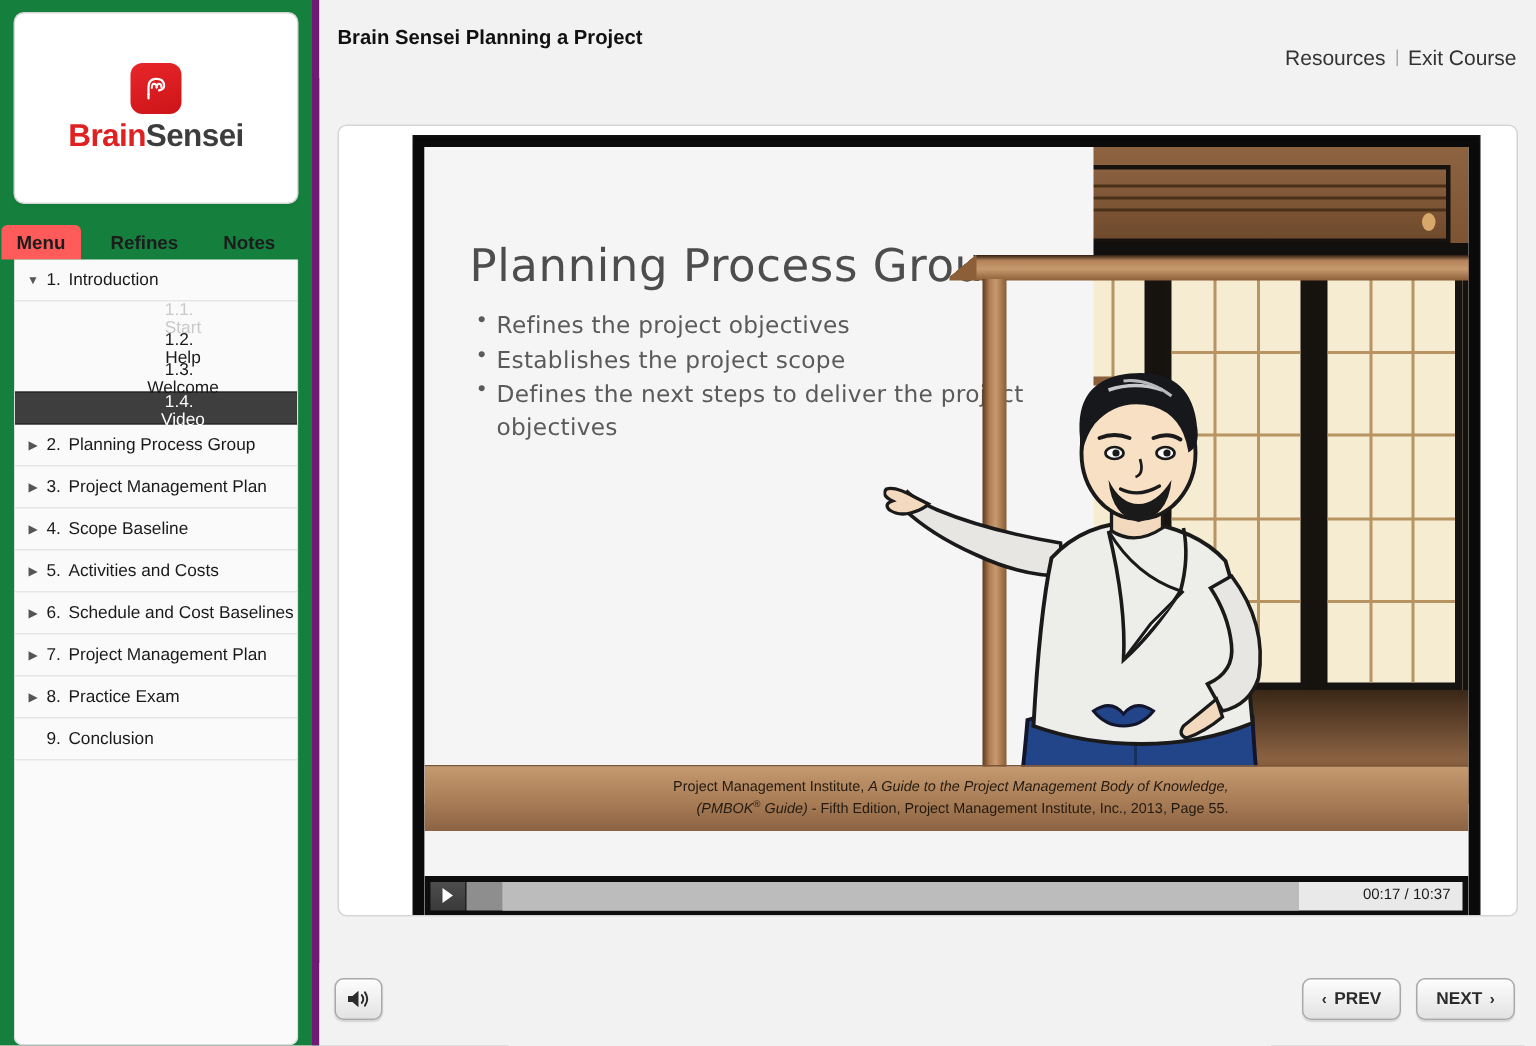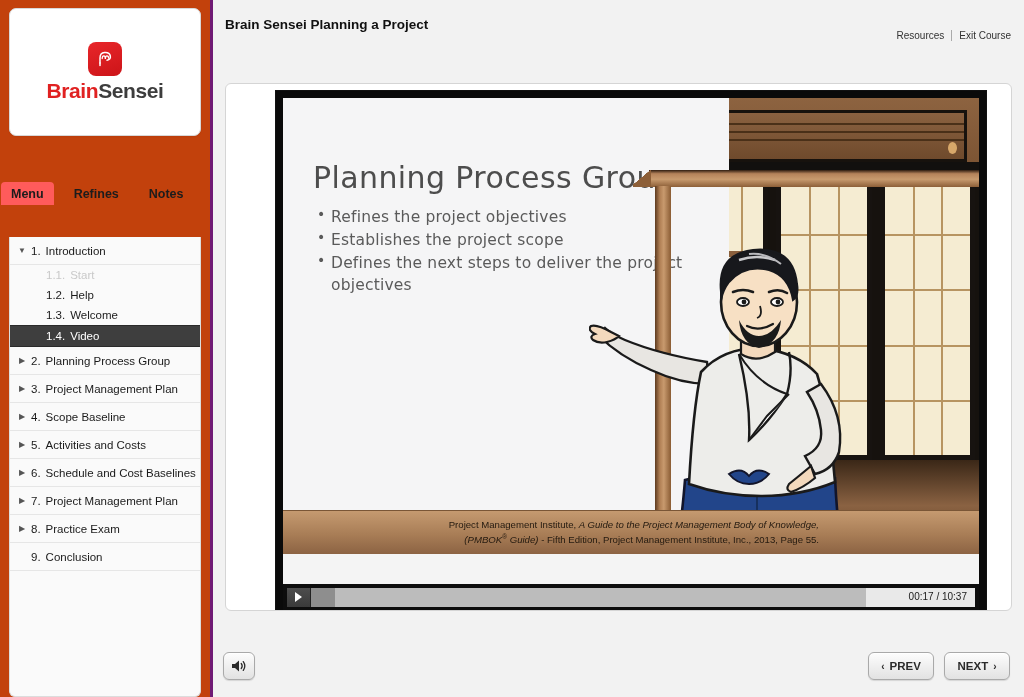--- a/index.html
+++ b/index.html
@@ -14,25 +14,24 @@
     position: relative;
     width: 1024px; height: 697px;
     background: #f2f2f2;
     display: flex;
   }
 
   
   .sidebar {
     position: relative;
     width: 213px; height: 697px;
-    background: #c2410c;
-    border-right: 3px solid #701a75;
+    background: #15803d;
+    border-right: 5px solid #701a75;
     display: flex; flex-direction: column;
     flex: 0 0 213px;
-    gap: 32px;
   }
   .logo-card {
     margin: 8px 9px 0 9px;
     height: 128px;
     background: #ffffff;
     border: 1px solid #d8d8d8;
     border-radius: 7px;
     display: flex; flex-direction: column;
     align-items: center; justify-content: center;
     box-shadow: 0 1px 2px rgba(0,0,0,0.05);
@@ -89,20 +88,21 @@
     border-bottom: 1px solid #e6e6e6;
     cursor: pointer;
     padding-left: 6px;
     white-space: nowrap;
   }
   .nav-item.child {
     border-bottom: none;
     padding-left: 36px;
     height: 20px;
     font-size: 11.5px;
+    flex-direction: column;
   }
   .nav-item.child.disabled { color: #c9c9c9; cursor: default; }
   .nav-item.child.selected {
     background: #3e3e3e; color: #ffffff;
     border-top: 1px solid #2a2a2a;
     border-bottom: 1px solid #2a2a2a;
     height: 22px;
   }
   .caret {
     width: 12px; display: inline-block;
@@ -126,21 +126,21 @@
     flex: 0 0 52px;
     background: #f2f2f2;
   }
   .course-title {
     position: absolute; left: 12px; top: 17px;
     font-size: 13.5px; font-weight: bold; color: #111;
   }
   .top-links {
     position: absolute; right: 13px; top: 30px;
     display: flex; align-items: center;
-    font-size: 10px; color: #333;
+    font-size: 14px; color: #333;
   }
   .top-links a { color: #333; text-decoration: none; cursor: pointer; }
   .top-links .divider {
     width: 1px; height: 11px; background: #aaa; margin: 0 7px;
   }
 
   .content-card {
     margin: 0 12px 0 12px;
     flex: 1 1 auto;
     background: #ffffff;

